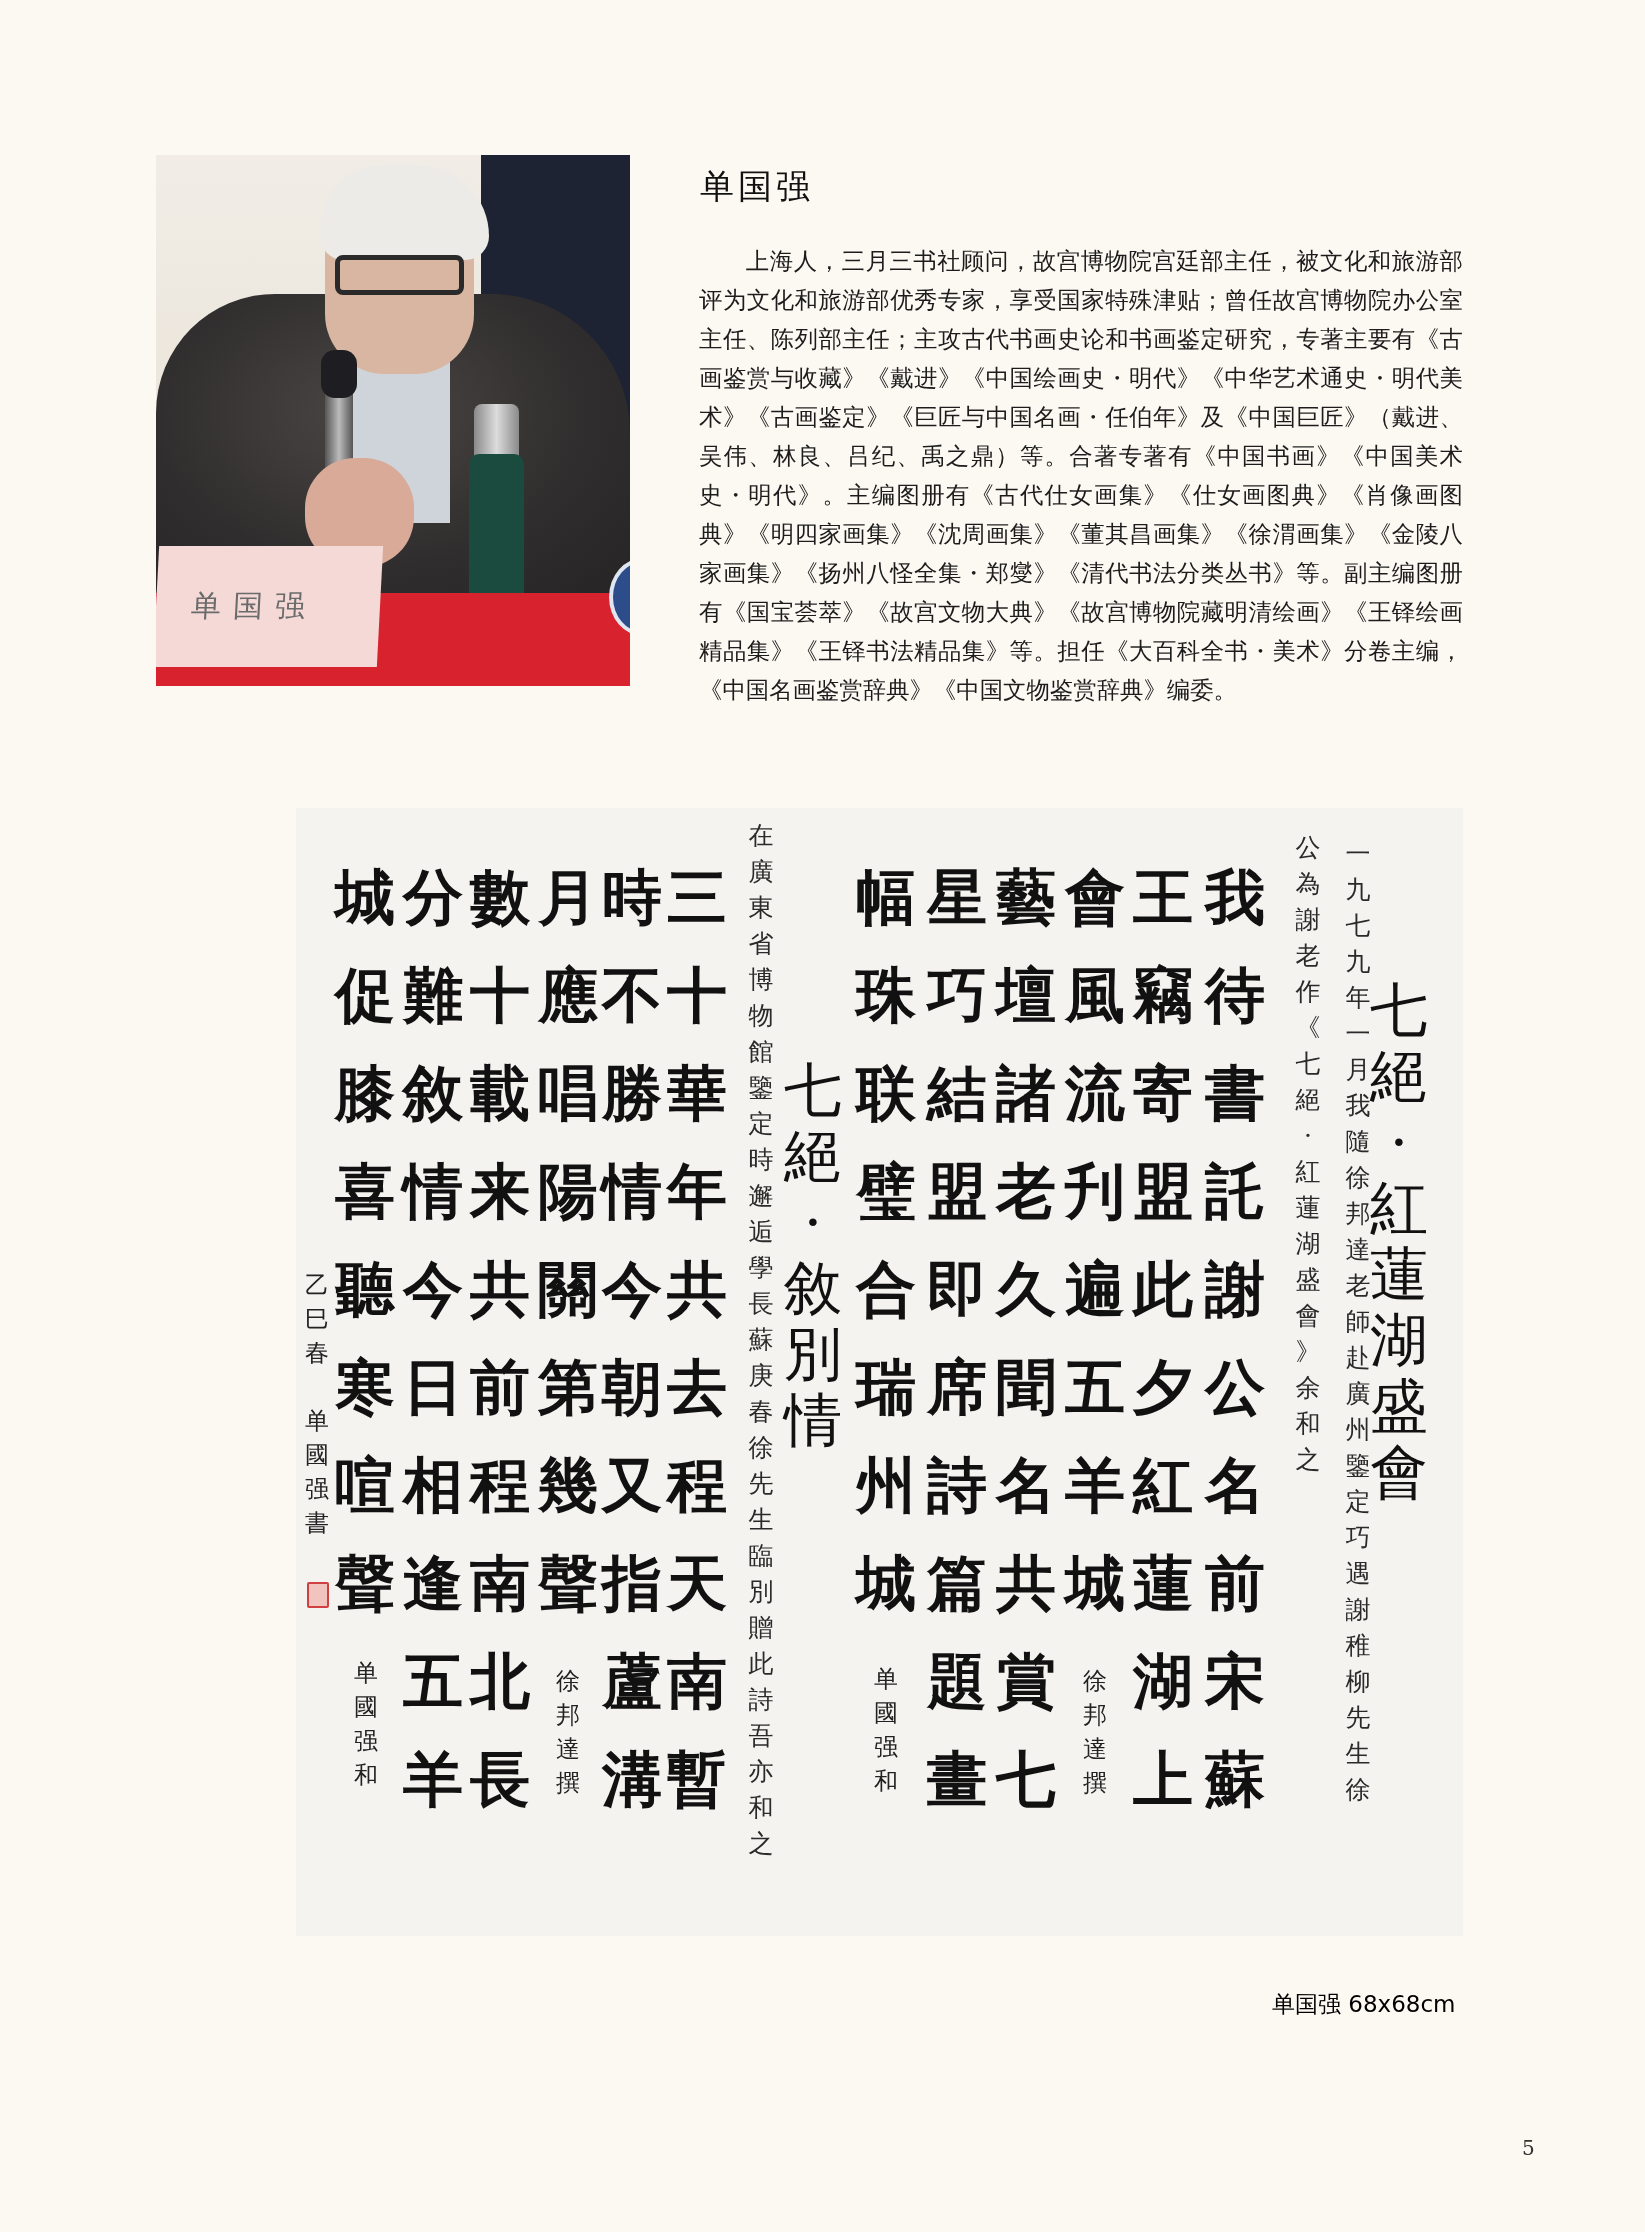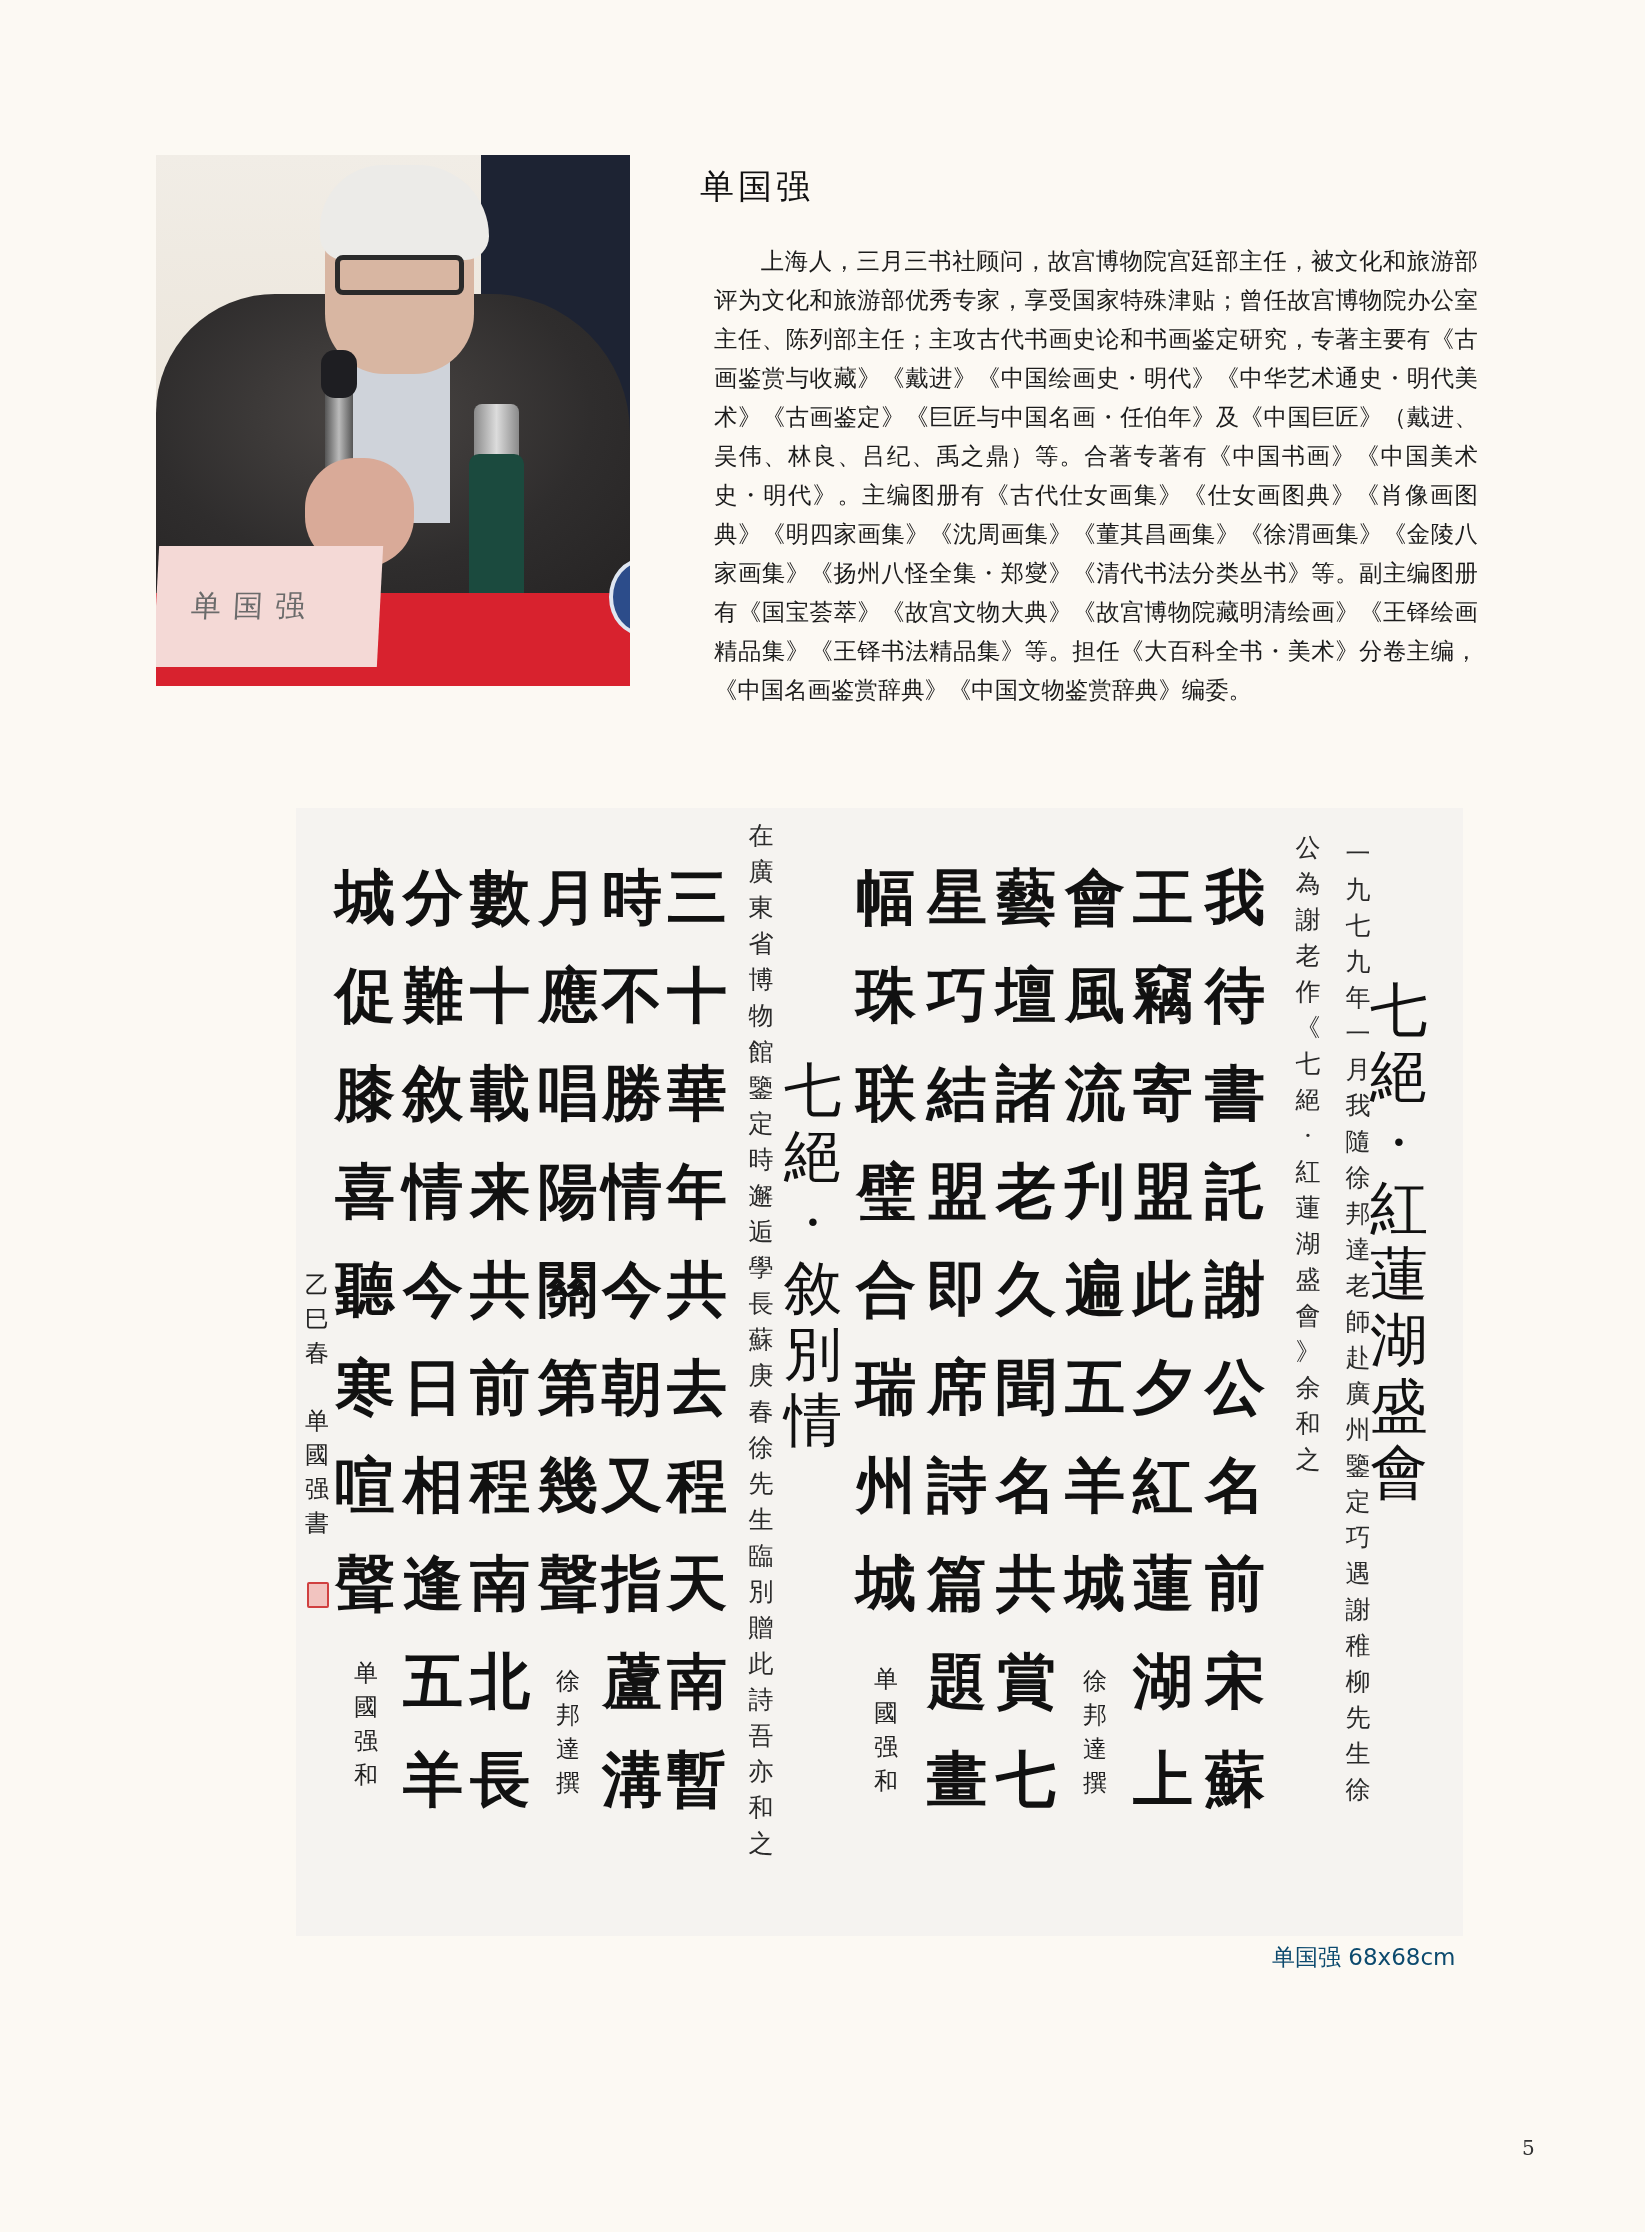--- a/index.html
+++ b/index.html
@@ -20,32 +20,32 @@
   .photo .hand { position:absolute; left:149px; top:303px; width:109px; height:109px; background:#d9aa98; border-radius:50px; }
   .photo .bottle { position:absolute; left:313px; top:299px; width:55px; height:209px; background:#1b4a3e; border-radius:10px; }
   .photo .bottle-cap { position:absolute; left:318px; top:249px; width:45px; height:55px; background:linear-gradient(90deg,#8a8a8a,#dcdcdc,#8a8a8a); border-radius:8px 8px 2px 2px; }
   .photo .table { position:absolute; left:0; top:438px; width:474px; height:94px; background:#d8222e; }
   .photo .nameplate { position:absolute; left:0; top:391px; width:224px; height:121px; background:#f4d9d6; transform:skewX(-3deg); }
   .photo .nameplate span { position:absolute; left:35px; top:40px; font-size:30px; color:#6b6b6b; letter-spacing:12px; }
   .photo .logo { position:absolute; left:453px; top:403px; width:60px; height:70px; border-radius:50%; background:#2c4c8a; border:4px solid #dfe6f1; }
 
   .name-title { position:absolute; left:700px; top:164px; font-size:34px; letter-spacing:4px; color:#111; }
   .bio { position:absolute; left:699px; top:242px; width:764px; font-size:23.4px; line-height:39px;
-         text-align:justify; text-indent:2em; color:#1c1c1c;margin-left:15px; }
+         text-align:justify; text-indent:2em; color:#1c1c1c; }
 
   .art { position:absolute; left:296px; top:808px; width:1167px; height:1128px; background:#f5f3f0; }
   .col { position:absolute; display:flex; flex-direction:column; align-items:center; color:#111; }
   .col span { display:block; }
   .main-col { font-family:"DejaVu Serif","Liberation Serif",serif; font-weight:bold; font-size:60px; line-height:98px; }
   .small-col { font-size:25px; line-height:36px; color:#2a2a2a; }
   .title-col { font-size:58px; line-height:66px; font-weight:normal; }
   .sig-col { font-size:24px; line-height:34px; color:#222; }
   .seal { position:absolute; width:18px; height:22px; border:2px solid #d04040; background:#f2c4c0; border-radius:2px; }
 
-  .caption { position:absolute; left:1272px; top:1942px; font-family:"DejaVu Sans","Liberation Sans",sans-serif; font-size:23px; color:#0c4a6e; }
+  .caption { position:absolute; left:1272px; top:1989px; font-family:"DejaVu Sans","Liberation Sans",sans-serif; font-size:23px; color:#000000; }
   .page-num { position:absolute; left:1522px; top:2136px; font-size:20px; color:#333; }
 </style>
 </head>
 <body>
 
 <div class="photo">
   <div class="dark-bg"></div>
   <div class="jacket"></div>
   <div class="shirt"></div>
   <div class="head"></div>

